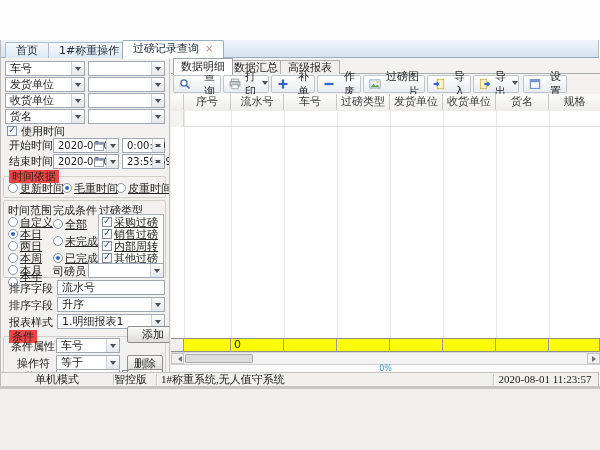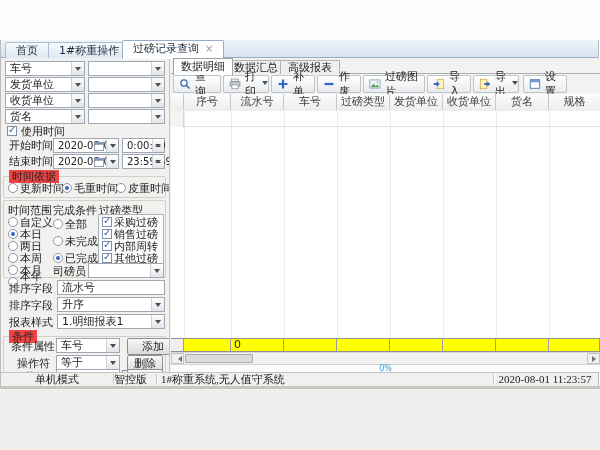--- a/index.html
+++ b/index.html
@@ -42,37 +42,37 @@
   .radio.sel::after { content:""; position:absolute; left:2px; top:2px; width:4px; height:4px; border-radius:50%; background:#2f66c0; }
 
   .spin-btns { position:absolute; right:0; top:0; bottom:0; width:12px;
                background:linear-gradient(#fdfdfd,#e3e6ea); border-left:1px solid #ccd2d8; }
   .tri-u2 { position:absolute; right:3px; top:2px; width:0; height:0; border:3px solid transparent; border-bottom:3px solid #4a4f55; }
   .tri-d2 { position:absolute; right:3px; bottom:2px; width:0; height:0; border:3px solid transparent; border-top:3px solid #4a4f55; }
   .cal-ic { position:absolute; right:14px; top:2px; width:10px; height:10px; }
 
   .fieldset { position:absolute; border:1px solid #d2cec8; border-radius:2px; }
   .legend { position:absolute; top:-7px; left:5px; background:#ef4444; padding:0 3px; line-height:13px; white-space:nowrap; }
-  .opt-label { position:absolute; line-height:11px; white-space:nowrap; }
+  .opt-label { position:absolute; line-height:11px; white-space:nowrap;text-decoration:underline; }
 
   .sbtn { position:absolute; height:17px; background:linear-gradient(#f8f8f8,#dddcda);
           border:1px solid #8e8e8e; border-radius:2px; text-align:center; line-height:15px; }
 
   .typebox { position:absolute; background:#fbfbfa; border:1px solid #a8b0ba; }
 
   
   .right-panel { position:absolute; left:170px; top:18px; width:429px; height:314px; background:#f3f2f0; overflow:hidden; }
   .subtabs { position:absolute; left:0; top:0; width:429px; height:16px; border-bottom:1px solid #a8aeae; }
   .stab { position:absolute; top:2px; height:14px; padding:0 7px; line-height:13px;
           background:#f0efed; border:1px solid #b2b2b0; border-bottom:none; color:#222; }
   .stab.active { top:0; height:17px; background:#fff; border-color:#9aa5a5; line-height:15px; z-index:2; }
 
   .toolbar { position:absolute; left:0; top:16px; width:429px; height:20px; background:#f3f2f0; }
   .tbtn { position:absolute; top:1px; height:18px; background:linear-gradient(#ffffff,#e8ebee);
-          border:1px solid #bcc4cc; border-radius:2px; display:flex; align-items:center; gap:4px; padding:0 5px; }
+          border:1px solid #bcc4cc; border-radius:2px; display:flex; align-items:center; gap:4px; padding:0 5px;text-align:right; }
   .tbtn svg { flex:0 0 auto; }
   .tcaret { width:0; height:0; border:3px solid transparent; border-top:4px solid #4a4f55; margin-left:2px; }
 
   .grid-header { position:absolute; left:0; top:36px; width:429px; height:23px;
                  background:linear-gradient(#fcfcfc,#e9e8e6); border-bottom:1px solid #b5b5b5; }
   .hcell { position:absolute; top:0; height:16px; line-height:16px; text-align:center; color:#3c3c3c;
            border-right:1px solid #c9c9c9; overflow:hidden; white-space:nowrap; }
   .grid-body { position:absolute; left:0; top:53px; width:429px; height:227px; background:#fff; }
   .vline { position:absolute; top:0; bottom:0; width:1px; background:#ebebeb; }
   .row1 { position:absolute; left:0; top:0; width:429px; height:16px; border-bottom:1px solid #e0e0e0; }
@@ -290,21 +290,21 @@
       <div class="fieldset" style="left:2px;top:278px;width:163px;height:40px">
         <span class="legend">条件</span>
       </div>
       <span class="lbl" style="left:10px;top:282px">条件属性</span>
       <div class="combo" style="left:55px;top:280px;width:64px">
         <span class="cval">车号</span>
         <span class="dd-btn">
             <span class="tri-d"></span>
           </span>
       </div>
-      <div class="sbtn" style="left:126px;top:280px;width:52px">
+      <div class="sbtn" style="left:126px;top:268px;width:52px">
         <span>添加</span>
       </div>
 
       <span class="lbl" style="left:16px;top:299px">操作符</span>
       <div class="combo" style="left:55px;top:297px;width:64px">
         <span class="cval">等于</span>
         <span class="dd-btn">
             <span class="tri-d"></span>
           </span>
       </div>

